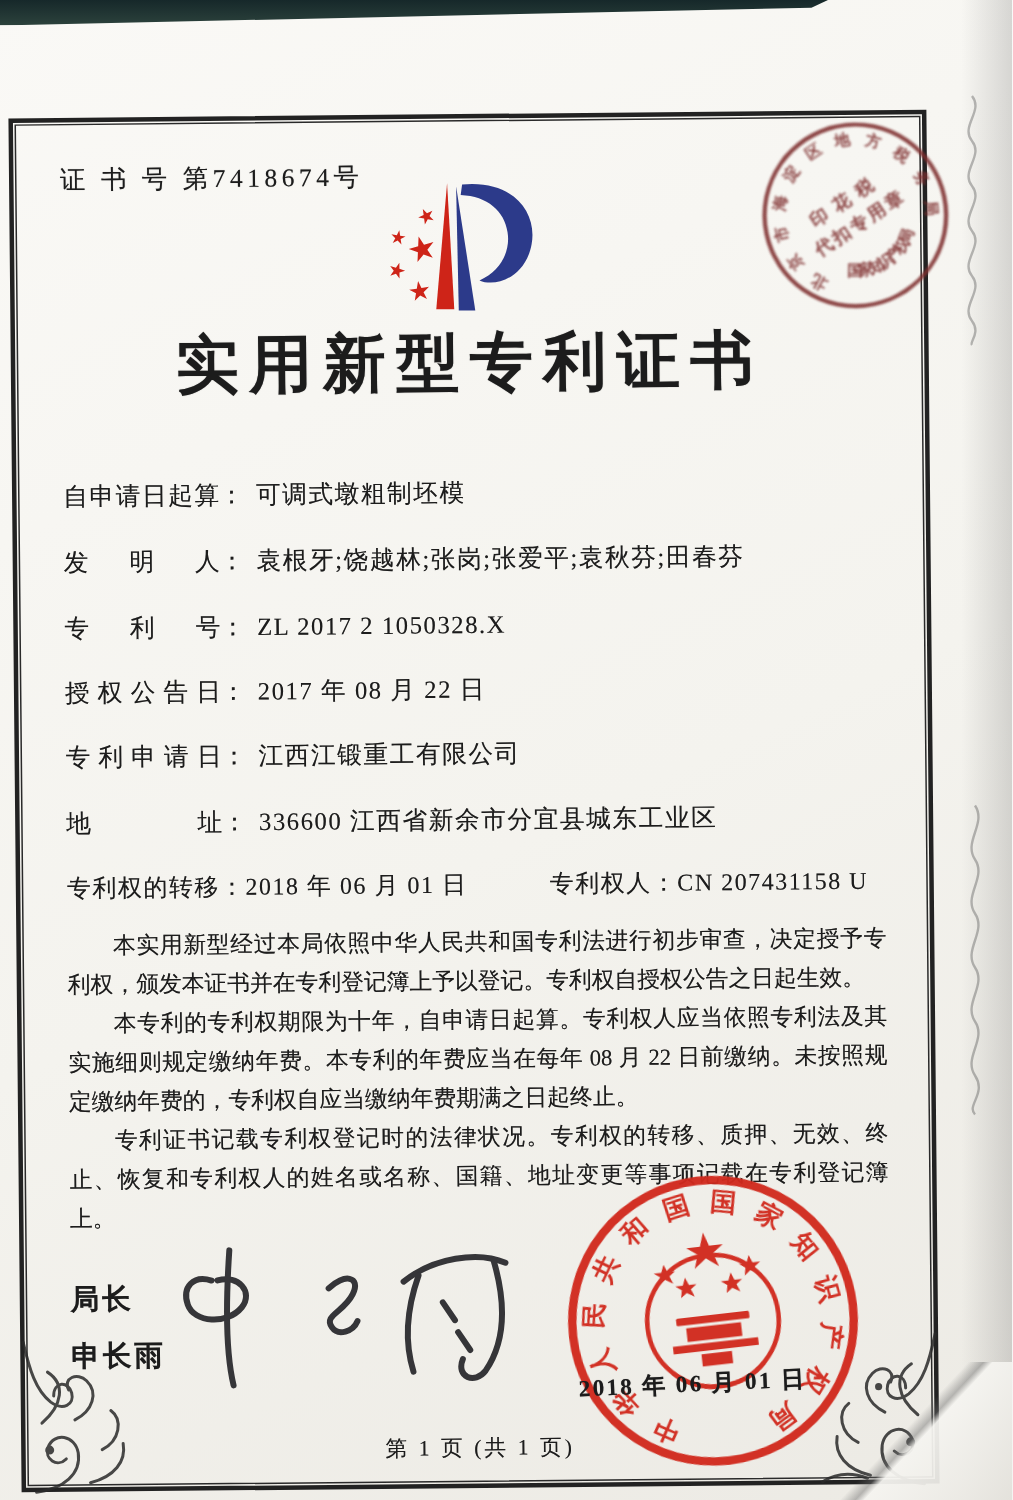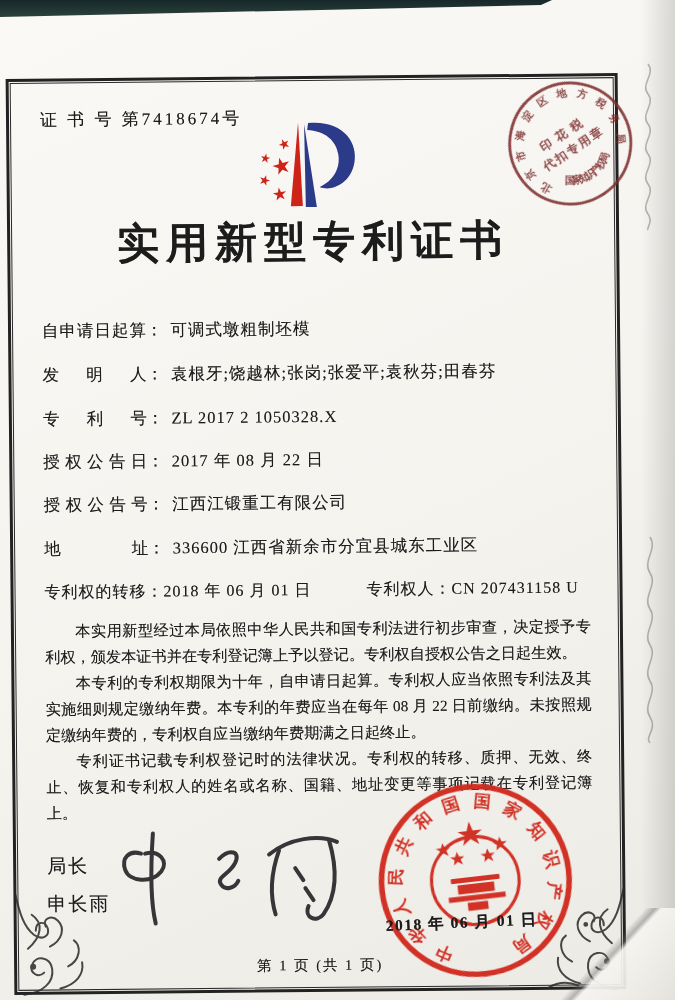--- a/index.html
+++ b/index.html
@@ -27,21 +27,21 @@
   .field-label{display:inline-block;width:104px;text-align:justify;text-align-last:justify;
                vertical-align:bottom;}
   .field-colon{display:inline-block;margin-right:8px;}
   .field-value{letter-spacing:1px;}
   .grant-pair{position:absolute;font-size:16px;white-space:nowrap;
               text-shadow:0 0 .4px rgba(0,0,0,.4);letter-spacing:1px;}
   .paras{position:absolute;left:34px;top:540px;width:546px;font-size:15.2px;
          line-height:26px;text-align:justify;text-shadow:0 0 .4px rgba(0,0,0,.45);}
   .paras p{margin:0;text-indent:2em;}
   .signer{position:absolute;left:34px;font-family:"Liberation Sans","DejaVu Sans",sans-serif;
-          font-weight:400;font-size:19px;letter-spacing:2px;
+          font-weight:700;font-size:19px;letter-spacing:2px;
           text-shadow:0 0 .4px rgba(0,0,0,.4);}
   .signature{position:absolute;left:98px;top:748px;width:248px;height:110px;}
   .seal{position:absolute;left:360px;top:704px;width:204px;height:204px;
         transform:rotate(-6deg);filter:blur(.35px);opacity:.96;}
   .seal-date{position:absolute;left:372px;top:838px;font-size:15.5px;font-weight:700;
              letter-spacing:1.5px;transform:rotate(-2deg);z-index:5;white-space:nowrap;
              text-shadow:0 0 .5px rgba(0,0,0,.5);}
   .footer{position:absolute;left:0;top:880px;width:100%;text-align:center;
           font-size:14.5px;letter-spacing:2px;text-shadow:0 0 .4px rgba(0,0,0,.4);}
   .tax-stamp{position:absolute;left:498px;top:4px;width:132px;height:132px;
@@ -102,21 +102,21 @@
     <div class="field-row" style="top:286px">
       <span class="field-label">发明人</span><span class="field-colon">：</span><span class="field-value">袁根牙;饶越林;张岗;张爱平;袁秋芬;田春芬</span>
     </div>
     <div class="field-row" style="top:330px">
       <span class="field-label">专利号</span><span class="field-colon">：</span><span class="field-value">ZL 2017 2 1050328.X</span>
     </div>
     <div class="field-row" style="top:373px">
       <span class="field-label">授权公告日</span><span class="field-colon">：</span><span class="field-value">2017 年 08 月 22 日</span>
     </div>
     <div class="field-row" style="top:416px">
-      <span class="field-label">授权公告号</span><span class="field-colon">：</span><span class="field-value">江西江锻重工有限公司</span>
+      <span class="field-label">专利申请日</span><span class="field-colon">：</span><span class="field-value">江西江锻重工有限公司</span>
     </div>
     <div class="field-row" style="top:460px">
       <span class="field-label">地址</span><span class="field-colon">：</span><span class="field-value">336600 江西省新余市分宜县城东工业区</span>
     </div>
 
     <div class="grant-pair" style="left:34px;top:504px">
       <span>专利权的转移</span><span>：</span><span>2018 年 06 月 01 日</span>
     </div>
     <div class="grant-pair" style="left:356px;top:504px">
       <span>专利权人</span><span>：</span><span>CN 207431158 U</span>

